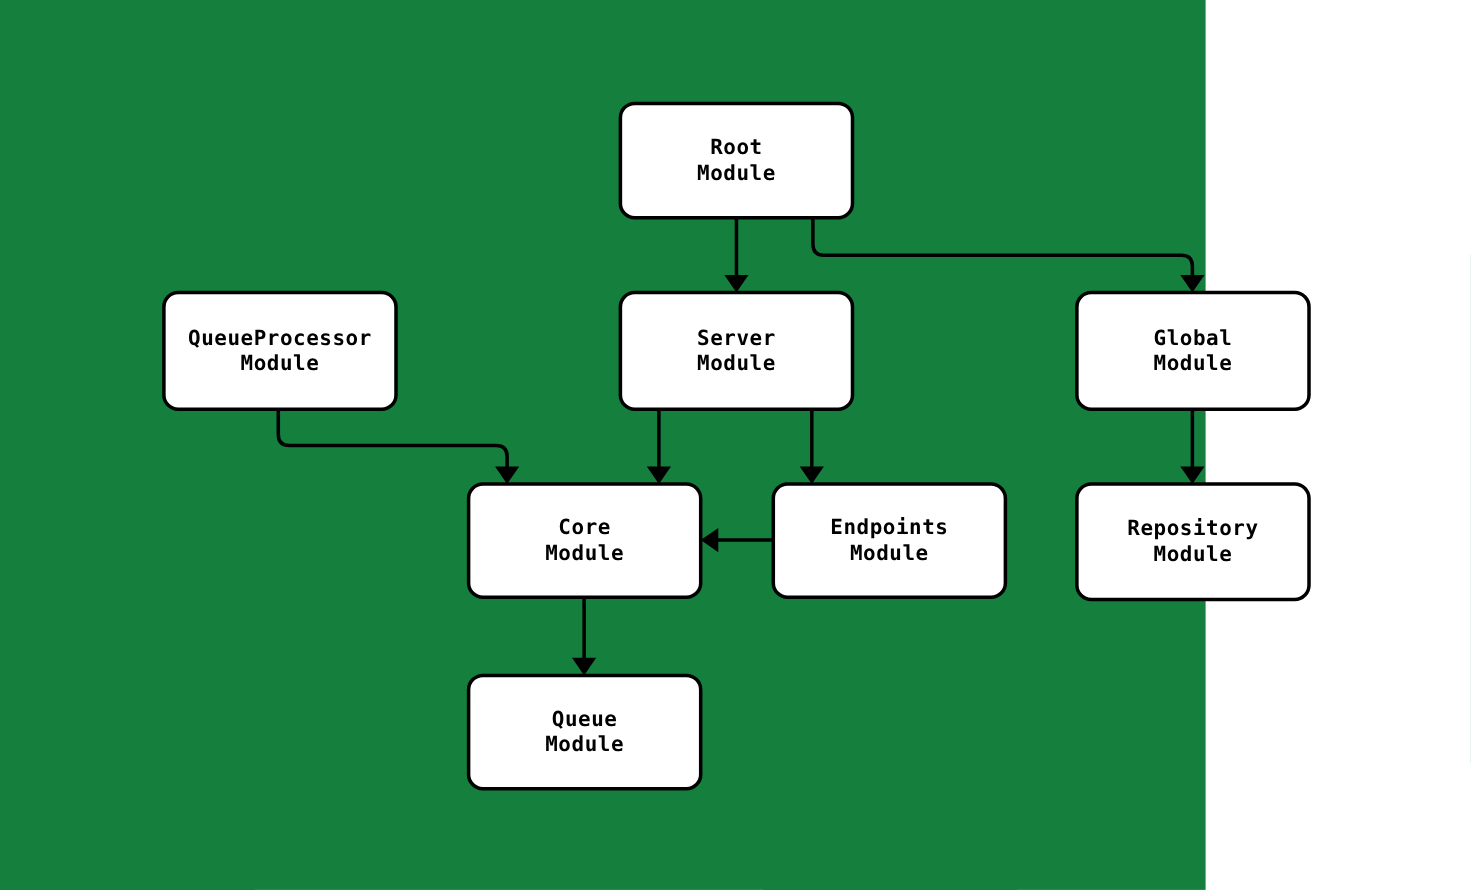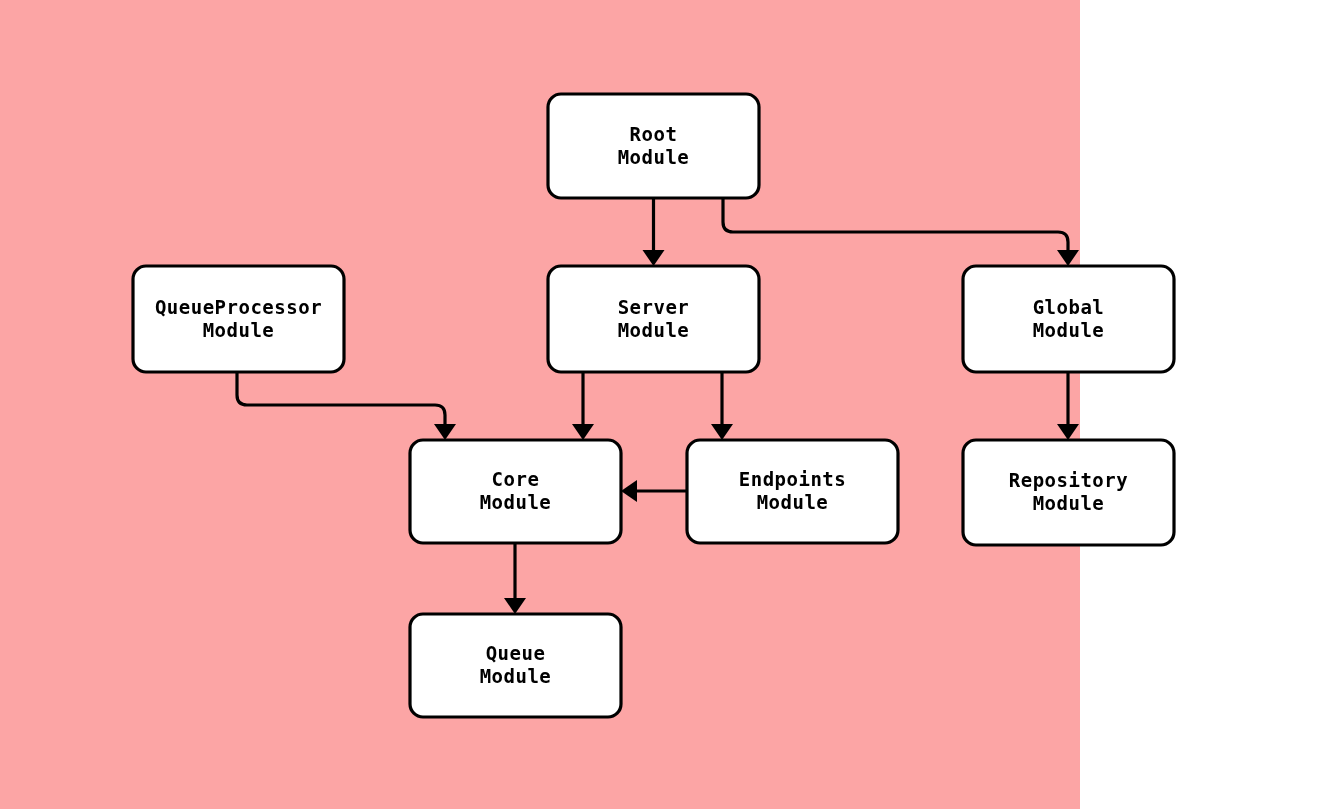--- a/index.html
+++ b/index.html
@@ -11,21 +11,22 @@
   body {
     width: 1337px;
     height: 809px;
     font-family: "DejaVu Sans Mono", "Liberation Mono", monospace;
     overflow: hidden;
   }
   #diagram-root {
     position: relative;
     width: 1080px;
     height: 809px;
-    background: #fca5a5;
+    background: #15803d;
+    padding-left: 16px;
   }
   svg#diagram-svg {
     display: block;
     width: 1337px;
     height: 809px;
   }
   .node-box {
     fill: #ffffff;
     stroke: #000000;
     stroke-width: 3.2;

